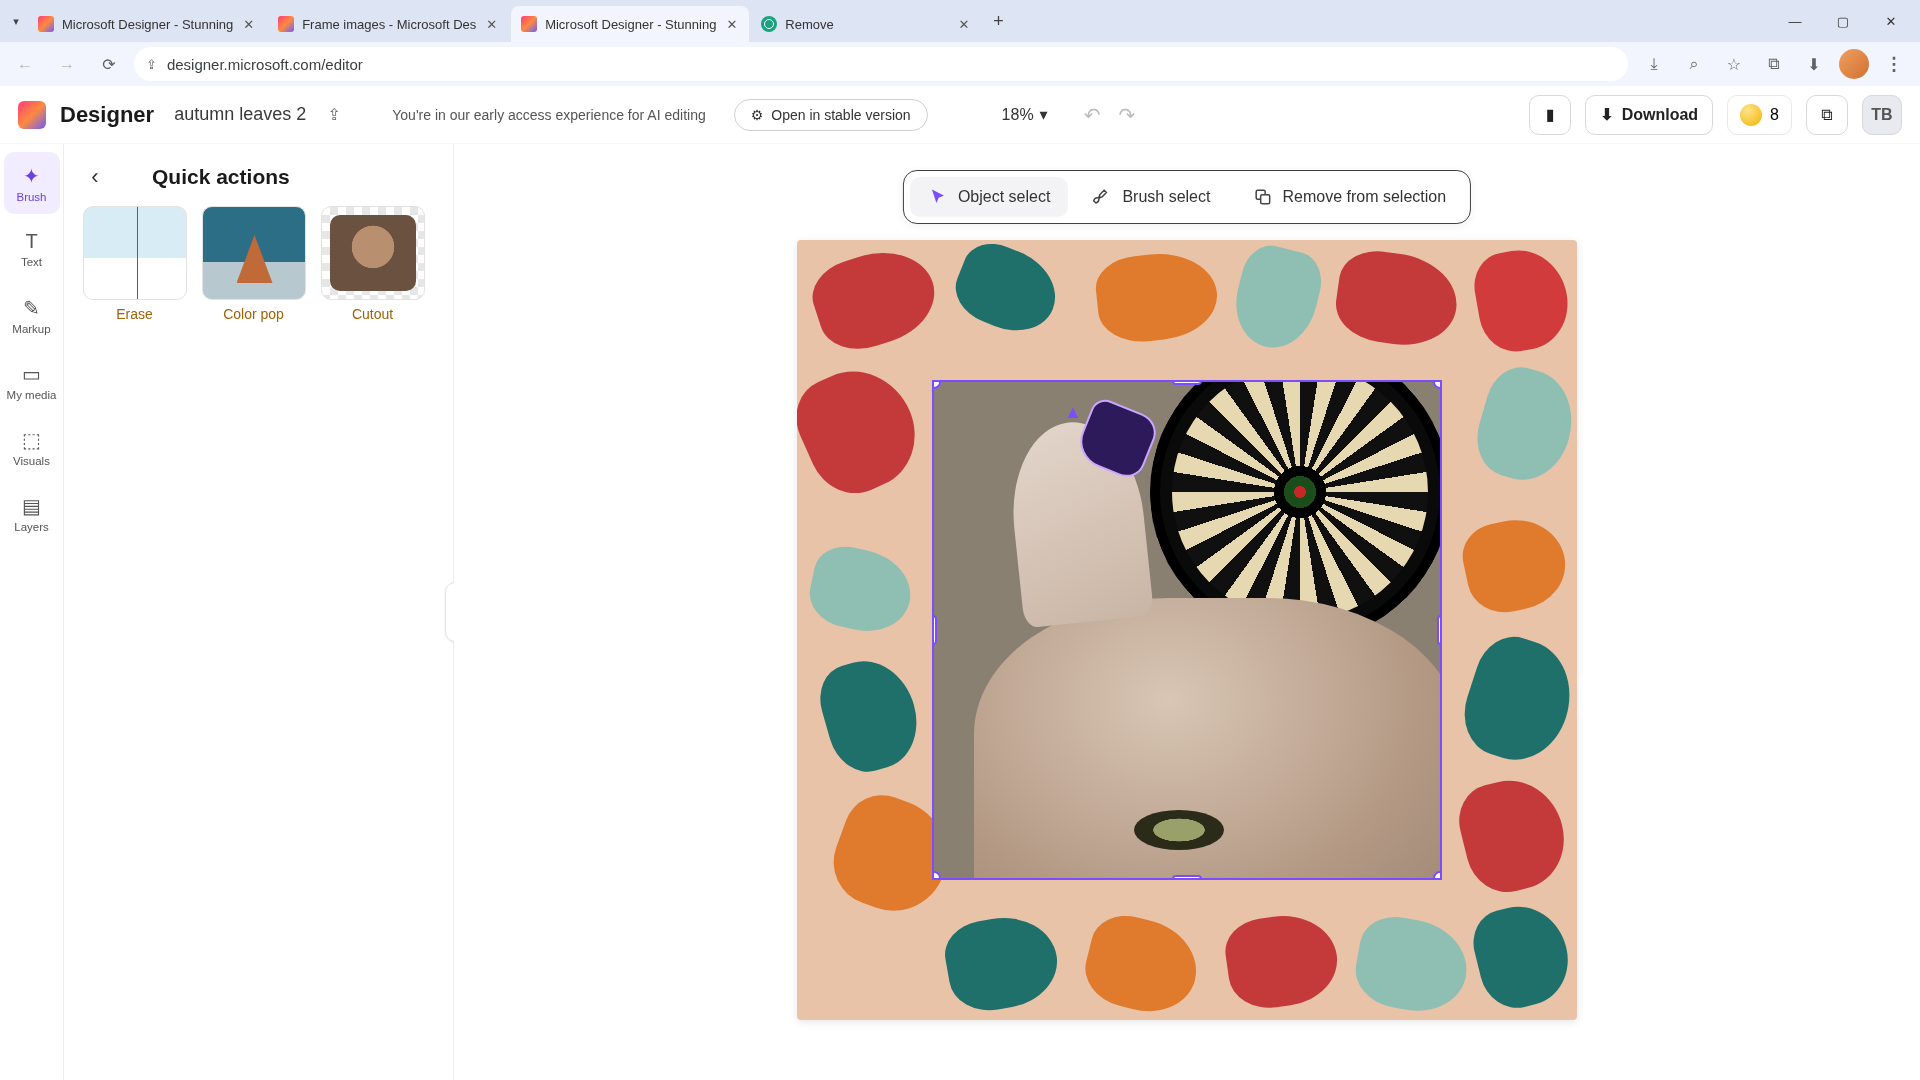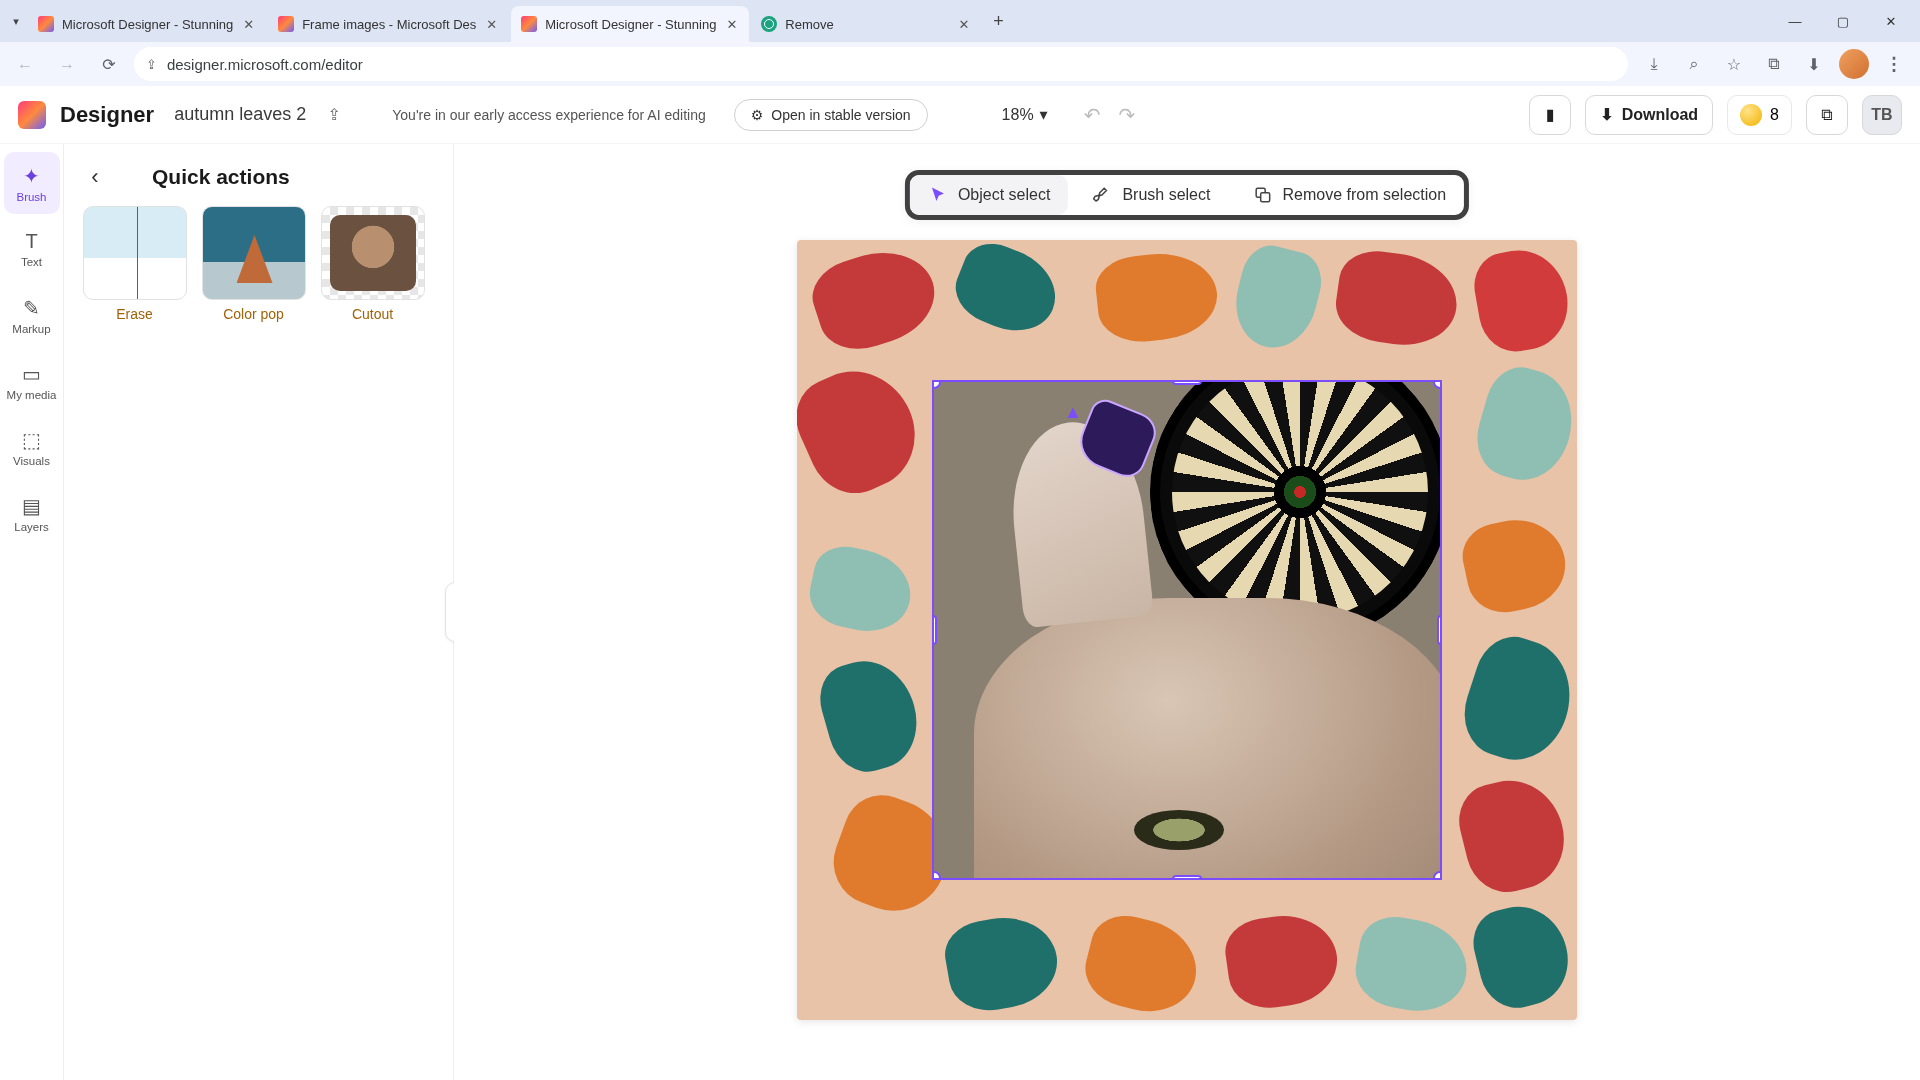--- a/index.html
+++ b/index.html
@@ -72,21 +72,21 @@
   .thumb-cutout{background:repeating-conic-gradient(#e6e6e6 0 25%,#fff 0 50%) 0 0/16px 16px;}
   .thumb-cutout::before{content:"";position:absolute;inset:8px;border-radius:10px;background:radial-gradient(circle at 50% 42%,#b89070 0 34%,#6b513f 35% 100%);}
   .thumb-focus{background:linear-gradient(180deg,#f2f2f2,#e9e9e9);}
   .thumb-focus::before{content:"";position:absolute;left:18px;bottom:8px;width:22px;height:52px;background:#a02020;border-radius:6px;}
   .thumb-focus::after{content:"";position:absolute;right:14px;top:6px;width:28px;height:28px;border:3px solid #c06030;border-radius:50%;}
   .qa-row2{margin-top:14px;}
 
   .collapse-handle{position:absolute;right:-14px;top:50%;transform:translateY(-50%);width:22px;height:60px;background:#fff;border:1px solid #e3e3e3;border-radius:10px;display:flex;align-items:center;justify-content:center;color:#888;cursor:pointer;box-shadow:0 1px 3px rgba(0,0,0,0.06);}
 
   .canvas-area{flex:1;background:#fff;position:relative;display:flex;justify-content:center;padding-top:20px;}
-  .select-toolbar{position:absolute;top:26px;left:50%;transform:translateX(-50%);display:flex;gap:6px;background:#fff;border:5px solid #404040;border-radius:14px;padding:0;box-shadow:0 2px 10px rgba(0,0,0,0.06);}
+  .select-toolbar{position:absolute;top:26px;left:50%;transform:translateX(-50%);display:flex;gap:6px;background:#fff;border:1px solid #404040;border-radius:14px;padding:6px;box-shadow:0 2px 10px rgba(0,0,0,0.06);}
   .sel-btn{display:flex;align-items:center;gap:10px;padding:10px 18px;border-radius:10px;font-size:16px;color:#333;cursor:pointer;background:transparent;border:none;}
   .sel-btn.active{background:#f3f3f5;}
   .sel-icon{width:20px;height:20px;display:inline-flex;align-items:center;justify-content:center;}
   .sel-icon.cursor svg{fill:#7b4dff;}
 
   .artboard{position:absolute;top:96px;left:50%;transform:translateX(-50%);width:780px;height:780px;background:#e9c3a8;border-radius:4px;overflow:hidden;box-shadow:0 2px 8px rgba(0,0,0,0.1);}
   
   .leaf{position:absolute;border-radius:40% 60% 55% 45%;}
   .l1{top:14px;left:18px;width:120px;height:90px;background:#c43a3a;transform:rotate(-18deg);}
   .l2{top:10px;left:160px;width:100px;height:78px;background:#1f6f6a;transform:rotate(22deg);}

